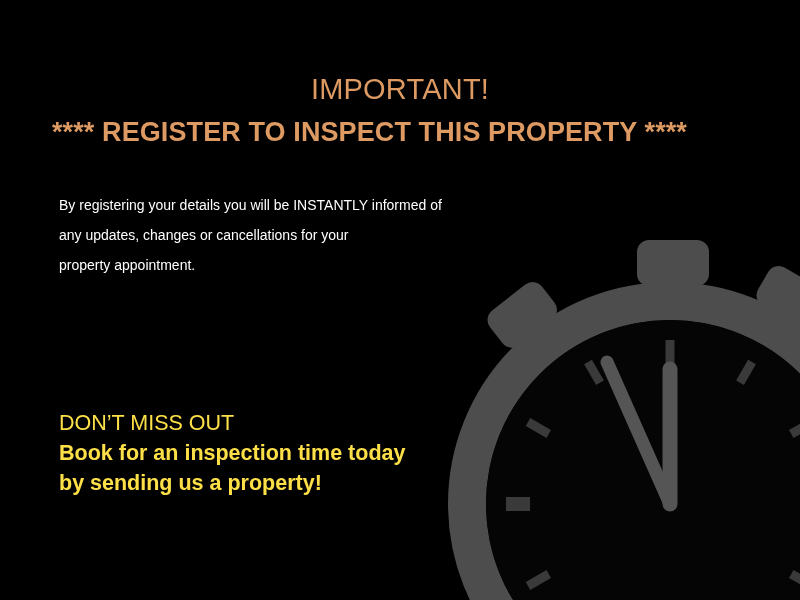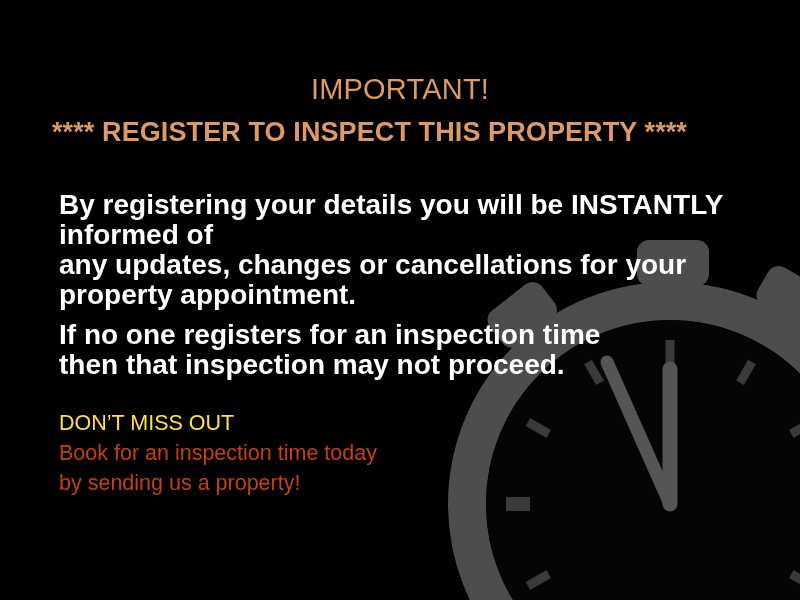--- a/index.html
+++ b/index.html
@@ -60,43 +60,43 @@
     font-size: 27px;
     font-weight: 700;
     letter-spacing: 0.1px;
     line-height: 1.1;
   }
 
   .body-block {
     position: absolute;
     left: 59px;
     color: #ffffff;
-    font-size: 28px;
-    font-weight: 700;
+    font-size: 14px;
+    font-weight: 400;
     line-height: 30px;
     white-space: pre-line;
   }
   #para-1 { top: 146px; }
   #para-2 { top: 276px; }
 
   .cta-block {
     position: absolute;
     left: 59px;
     top: 364px;
   }
   .cta-line-white {
     color: #fde047;
     font-size: 21.5px;
     font-weight: 400;
     line-height: 30px;
   }
   .cta-line-accent {
-    color: #c2410c;
+    color: #fde047;
     font-size: 21.5px;
-    font-weight: 400;
+    font-weight: 700;
     line-height: 30px;
   }
 </style>
 </head>
 <body>
 
 <div id="slide">
 
   <svg id="clock-graphic" viewBox="0 0 800 600">
 
@@ -161,22 +161,20 @@
   <div id="content">
 
     <div class="heading-main">IMPORTANT!</div>
 
     <div class="heading-sub">****  REGISTER TO INSPECT THIS PROPERTY ****</div>
 
     <div id="para-1" class="body-block">By registering your details  you will be INSTANTLY informed of
 any updates, changes or cancellations for your
 property appointment.</div>
 
-    <div id="para-2" class="body-block">If no one registers for an inspection time
-then that inspection may not proceed.</div>
 
     <div class="cta-block">
       <div class="cta-line-white">DON’T MISS OUT</div>
       <div class="cta-line-accent">Book for an inspection time today</div>
       <div class="cta-line-accent">by sending us a property!</div>
     </div>
 
   </div>
 </div>
 

